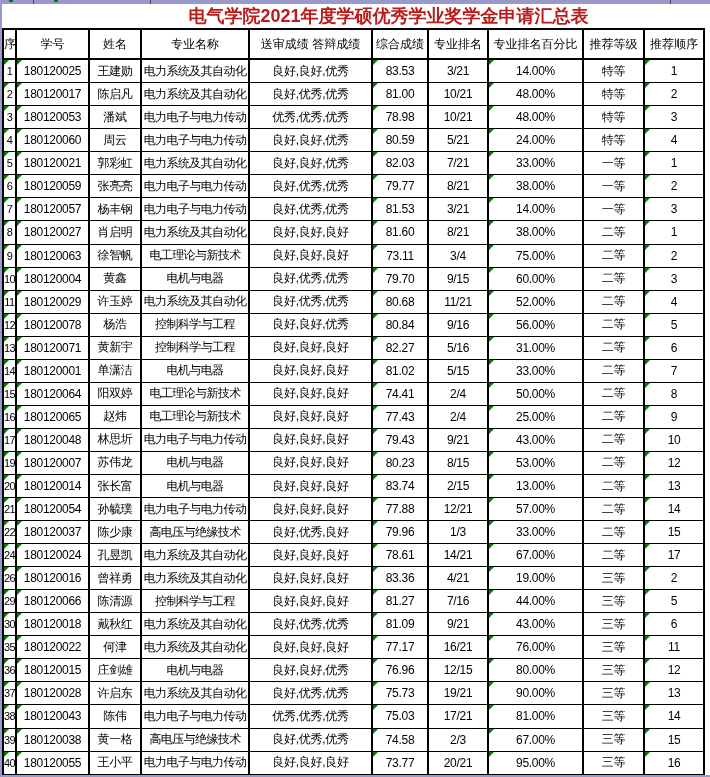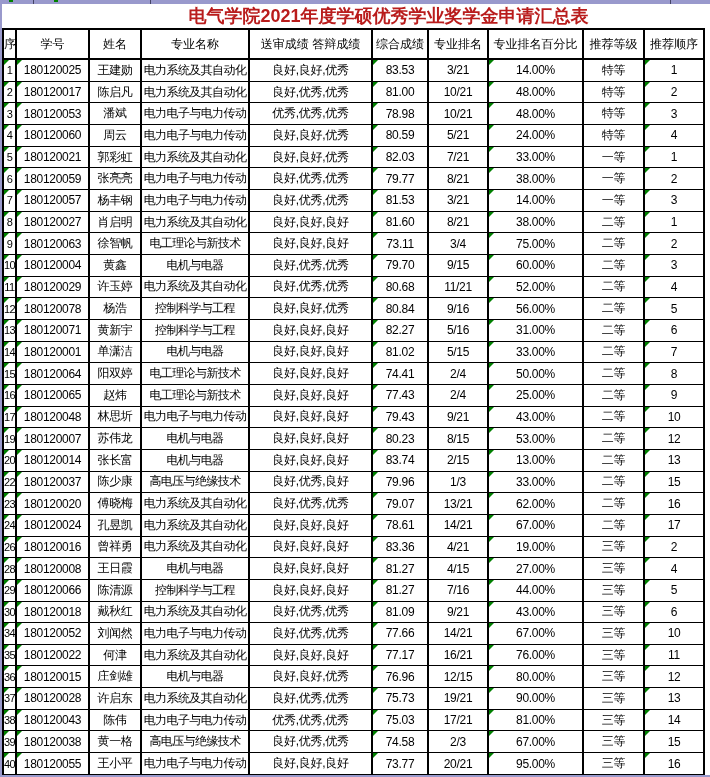--- a/index.html
+++ b/index.html
@@ -304,44 +304,44 @@
           <td>张长富</td>
           <td>电机与电器</td>
           <td>良好,良好,良好</td>
           <td>83.74<span class="tri"></span></td>
           <td>2/15</td>
           <td>13.00%<span class="tri"></span></td>
           <td>二等</td>
           <td>13<span class="tri"></span></td>
         </tr>
         <tr>
+          <td>21<span class="tri"></span></td>
+          <td>180120054<span class="tri"></span></td>
+          <td>孙毓璞</td>
+          <td>电力电子与电力传动</td>
+          <td>良好,良好,良好</td>
+          <td>77.88<span class="tri"></span></td>
+          <td>12/21</td>
+          <td>57.00%<span class="tri"></span></td>
+          <td>二等</td>
+          <td>14<span class="tri"></span></td>
+        </tr>
+        <tr>
           <td>22<span class="tri"></span></td>
           <td>180120037<span class="tri"></span></td>
           <td>陈少康</td>
           <td>高电压与绝缘技术</td>
           <td>良好,优秀,良好</td>
           <td>79.96<span class="tri"></span></td>
           <td>1/3</td>
           <td>33.00%<span class="tri"></span></td>
           <td>二等</td>
           <td>15<span class="tri"></span></td>
         </tr>
         <tr>
-          <td>23<span class="tri"></span></td>
-          <td>180120020<span class="tri"></span></td>
-          <td>傅晓梅</td>
-          <td>电力系统及其自动化</td>
-          <td>良好,优秀,优秀</td>
-          <td>79.07<span class="tri"></span></td>
-          <td>13/21</td>
-          <td>62.00%<span class="tri"></span></td>
-          <td>二等</td>
-          <td>16<span class="tri"></span></td>
-        </tr>
-        <tr>
           <td>24<span class="tri"></span></td>
           <td>180120024<span class="tri"></span></td>
           <td>孔昱凯</td>
           <td>电力系统及其自动化</td>
           <td>良好,良好,良好</td>
           <td>78.61<span class="tri"></span></td>
           <td>14/21</td>
           <td>67.00%<span class="tri"></span></td>
           <td>二等</td>
           <td>17<span class="tri"></span></td>
@@ -350,32 +350,20 @@
           <td>26<span class="tri"></span></td>
           <td>180120016<span class="tri"></span></td>
           <td>曾祥勇</td>
           <td>电力系统及其自动化</td>
           <td>良好,良好,良好</td>
           <td>83.36<span class="tri"></span></td>
           <td>4/21</td>
           <td>19.00%<span class="tri"></span></td>
           <td>三等</td>
           <td>2<span class="tri"></span></td>
-        </tr>
-        <tr>
-          <td>28<span class="tri"></span></td>
-          <td>180120008<span class="tri"></span></td>
-          <td>王日霞</td>
-          <td>电机与电器</td>
-          <td>良好,良好,良好</td>
-          <td>81.27<span class="tri"></span></td>
-          <td>4/15</td>
-          <td>27.00%<span class="tri"></span></td>
-          <td>三等</td>
-          <td>4<span class="tri"></span></td>
         </tr>
         <tr>
           <td>29<span class="tri"></span></td>
           <td>180120066<span class="tri"></span></td>
           <td>陈清源</td>
           <td>控制科学与工程</td>
           <td>良好,良好,良好</td>
           <td>81.27<span class="tri"></span></td>
           <td>7/16</td>
           <td>44.00%<span class="tri"></span></td>
@@ -386,32 +374,20 @@
           <td>30<span class="tri"></span></td>
           <td>180120018<span class="tri"></span></td>
           <td>戴秋红</td>
           <td>电力系统及其自动化</td>
           <td>良好,优秀,优秀</td>
           <td>81.09<span class="tri"></span></td>
           <td>9/21</td>
           <td>43.00%<span class="tri"></span></td>
           <td>三等</td>
           <td>6<span class="tri"></span></td>
-        </tr>
-        <tr>
-          <td>34<span class="tri"></span></td>
-          <td>180120052<span class="tri"></span></td>
-          <td>刘闻然</td>
-          <td>电力电子与电力传动</td>
-          <td>良好,优秀,优秀</td>
-          <td>77.66<span class="tri"></span></td>
-          <td>14/21</td>
-          <td>67.00%<span class="tri"></span></td>
-          <td>三等</td>
-          <td>10<span class="tri"></span></td>
         </tr>
         <tr>
           <td>35<span class="tri"></span></td>
           <td>180120022<span class="tri"></span></td>
           <td>何津</td>
           <td>电力系统及其自动化</td>
           <td>良好,良好,良好</td>
           <td>77.17<span class="tri"></span></td>
           <td>16/21</td>
           <td>76.00%<span class="tri"></span></td>

